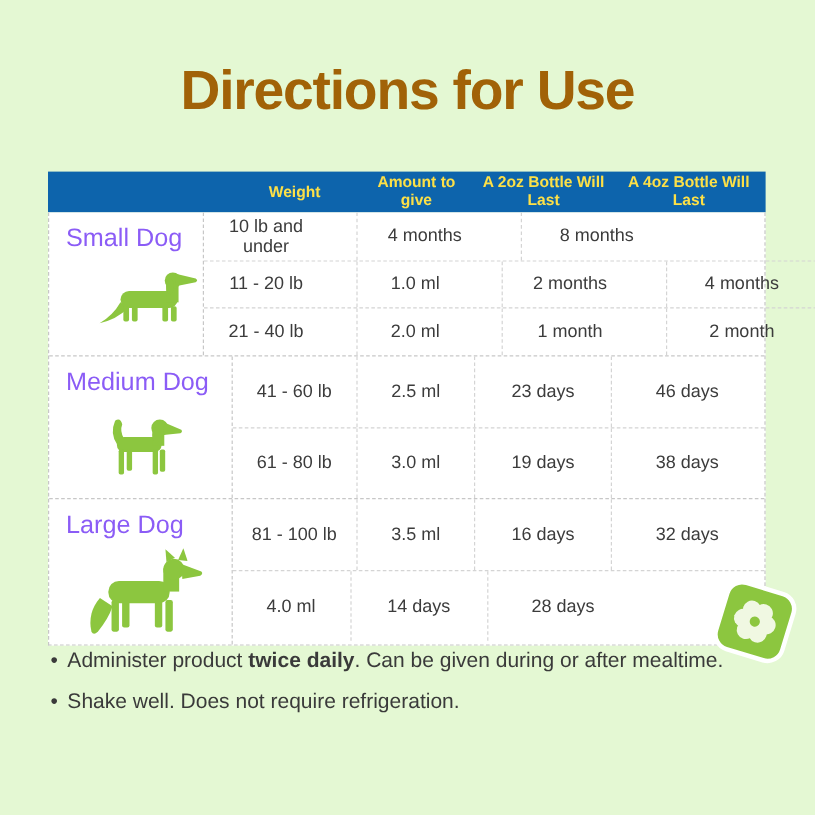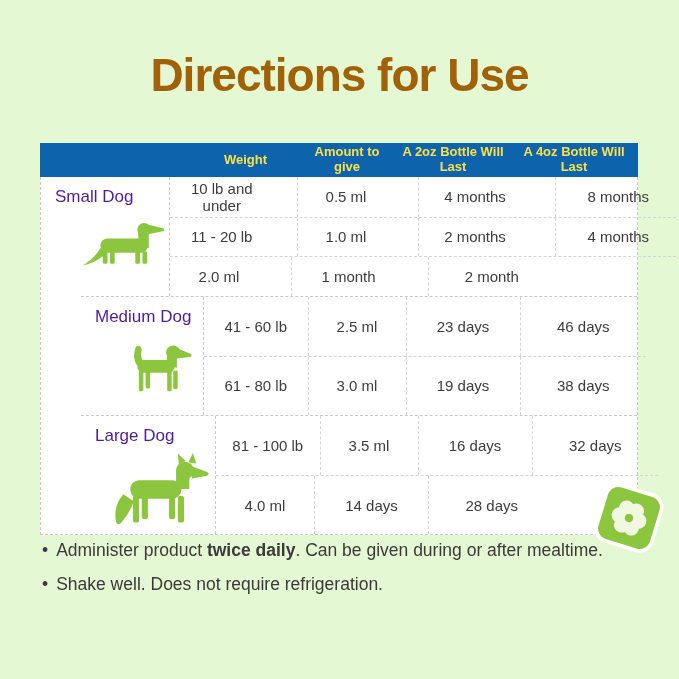--- a/index.html
+++ b/index.html
@@ -34,24 +34,24 @@
   .th-b2     { width:114px; }
   .th-b4     { width:128px; }
 
   .tbody {
     background:#ffffff;
     border-left:1.5px dashed #c7c7c7;
     border-right:1.5px dashed #c7c7c7;
     border-bottom:1.5px dashed #c7c7c7;
   }
   .group { display:flex; }
-  .group + .group { border-top:1.5px dashed #c7c7c7;margin-left:40px; }
+  .group + .group { border-top:1.5px dashed #c7c7c7; }
 
   .dog-cell { width:151.5px; padding:10px 0 0 14px; }
-  .dog-label { color:#4c1d95; font-size:17px; }
+  .dog-label { color:#8b5cf6; font-size:21px; }
   .dog-art { line-height:0; }
   .dog-art svg { display:block; }
   .g-small  .dog-art { margin:14px 0 0 26px; }
   .g-medium .dog-art { margin:12px 0 0 26px; }
   .g-large  .dog-art { margin:6px 0 0 14px; }
 
   .rows { flex:1; display:flex; flex-direction:column; border-left:1.5px dashed #c7c7c7; }
   .row { display:flex; text-align:center; font-size:15px; color:#3c3c3c; }
   .row + .row { border-top:1.5px dashed #d4d4d4; }
   .g-small  .row { height:39.6px;gap:23px; }
@@ -113,31 +113,31 @@
                 <rect x="36" y="38" width="6" height="16" rx="2"></rect>
                 <rect x="68" y="38" width="6" height="16" rx="2"></rect>
                 <rect x="77" y="38" width="6" height="16" rx="2"></rect>
               </g>
             </svg>
           </div>
         </div>
         <div class="rows">
           <div class="row">
             <div class="cell c-weight">10 lb and under</div>
-            <div class="cell c-amount">0.5 ml</div>
             <div class="cell c-b2">4 months</div>
             <div class="cell c-b4">8 months</div>
           </div>
           <div class="row">
             <div class="cell c-weight">11 - 20 lb</div>
             <div class="cell c-amount">1.0 ml</div>
             <div class="cell c-b2">2 months</div>
             <div class="cell c-b4">4 months</div>
           </div>
           <div class="row">
+            <div class="cell c-weight">21 - 40 lb</div>
             <div class="cell c-amount">2.0 ml</div>
             <div class="cell c-b2">1 month</div>
             <div class="cell c-b4">2 month</div>
           </div>
         </div>
       </div>
 
       <div class="group g-medium">
         <div class="dog-cell">
           <div class="dog-label">Medium Dog</div>

